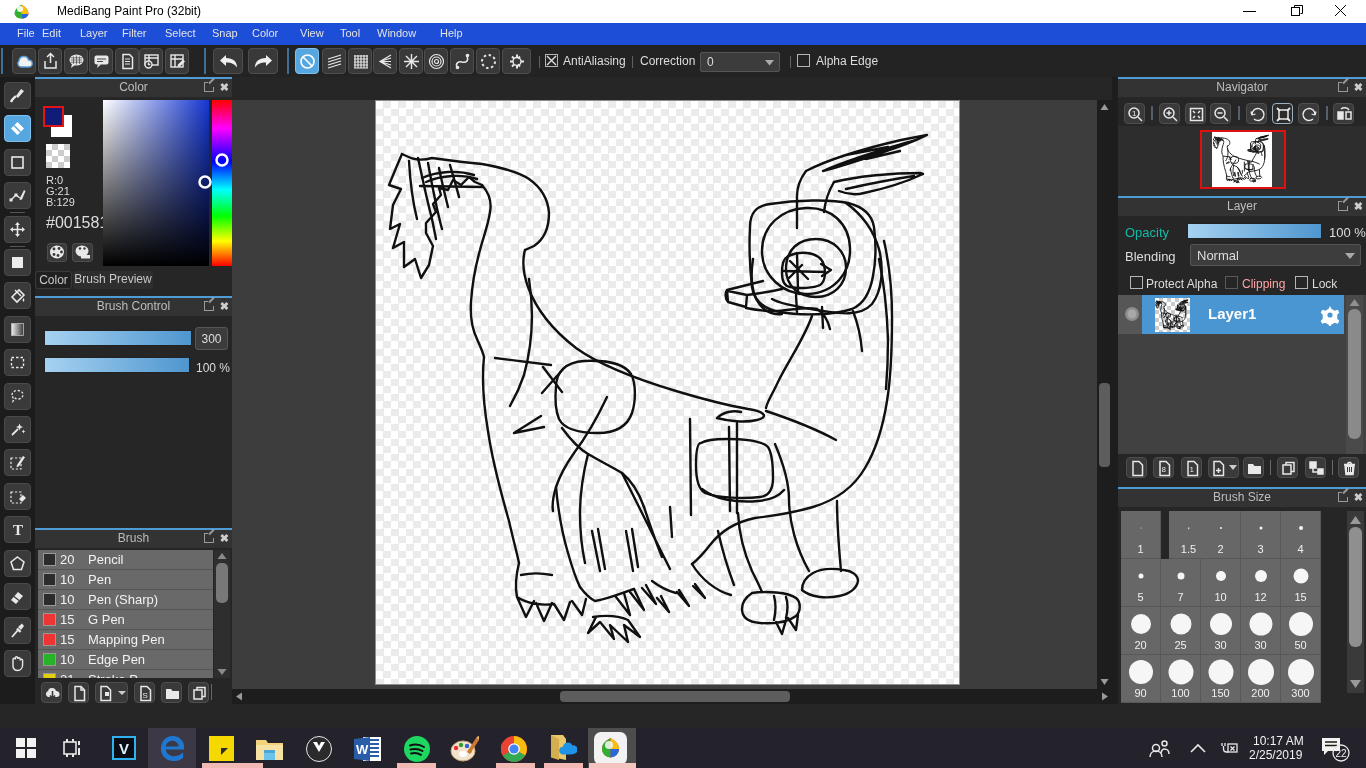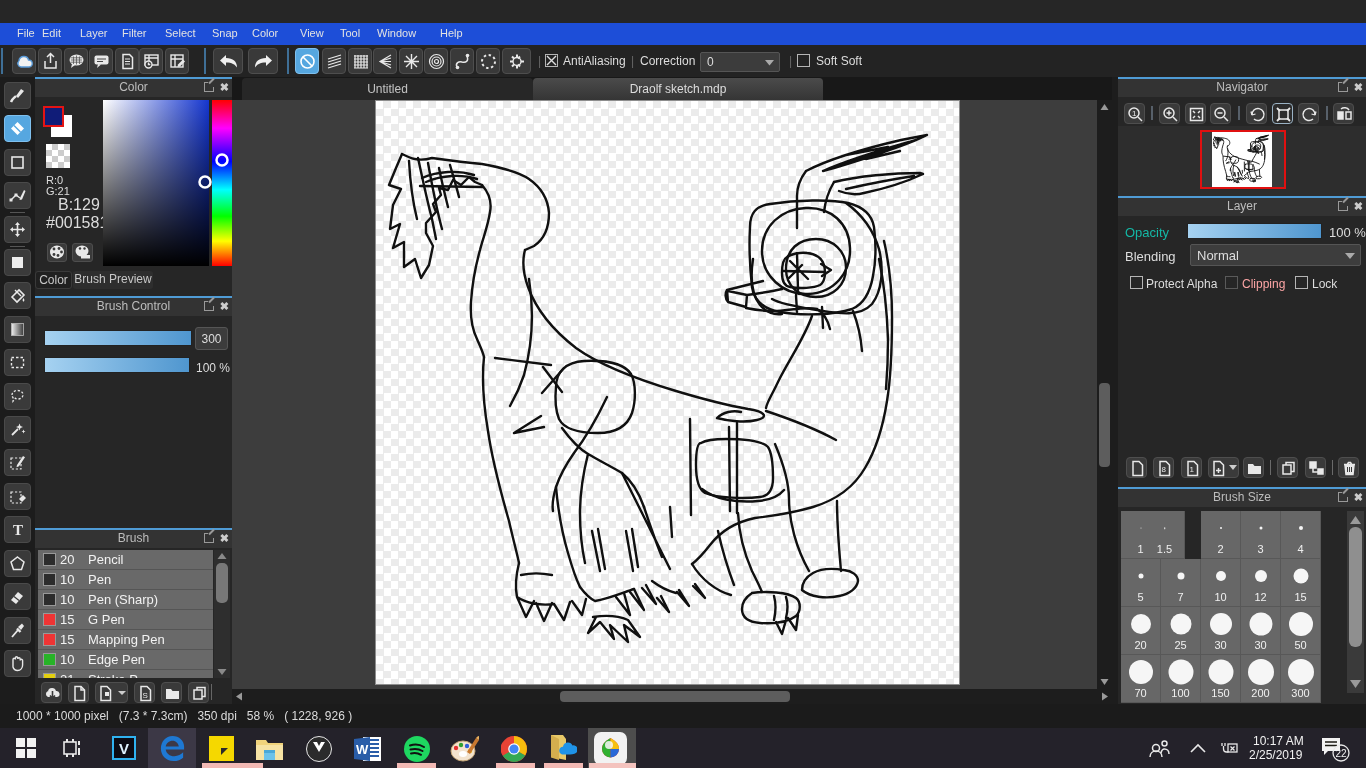--- a/index.html
+++ b/index.html
@@ -98,20 +98,37 @@
 <path d="M246,372 C256,392 268,416 278,436 C284,448 290,460 294,468 M268,406 C274,424 280,442 286,456 M180,386 C182,408 186,432 192,452 C196,466 200,478 204,486"></path>
 <path d="M143,462 C140,474 139,486 141,496 C150,502 164,505 178,503 M141,496 L150,516 L158,500 M160,502 L168,520 L176,502 M178,503 L188,519 L194,501 M196,500 L206,514 L210,498 M145,474 C154,472 166,472 176,474 M204,486 C210,494 215,498 219,500 C232,498 246,492 258,488"></path>
 <path d="M240,496 L254,514 L248,492 M254,491 L268,509 L258,488 M266,487 L280,503 L270,484 M217,516 C230,514 243,515 252,519 L264,536 L248,524 L252,541 L234,524 L238,538 L224,521 L212,532 L220,516 M216,430 L224,470 M222,428 L229,468 M250,430 L257,470 M256,428 L262,466"></path>
 <path d="M281,497 L293,511 L285,495 M301,491 L313,505 L303,489 M317,485 L329,497 L319,483 M276,480 C284,486 292,490 300,492"></path>
 <path d="M294,406 L296,436 M119,257 L175,264 M167,266 L186,291 M188,267 L166,292 M165,315 L138,332 L168,326"></path>
 </g>
 </symbol>
 </svg>
 <div id="app">
 
+  <div id="title" class="abs">
+    <svg class="abs" style="left:13px;top:3px" width="17" height="17" viewBox="0 0 34 34">
+      <path d="M17,3 c10,6 14,12 14,19 a14,14 0 0 1 -14,9 z" fill="#e83030"></path>
+      <path d="M17,3 c-10,6 -14,12 -14,19 a14,14 0 0 0 14,9 z" fill="#30b030"></path>
+      <path d="M3,22 a14,14 0 0 0 28,0 c0,-4 -2,-8 -5,-11 l-18,0 c-3,3 -5,7 -5,11 z" fill="none"></path>
+      <path d="M31,22 a14,14 0 0 1 -14,9 v-14 z" fill="#2868d8"></path>
+      <path d="M17,3 c10,6 14,12 14,19 h-14 z" fill="#f7c010"></path>
+      <circle cx="14" cy="12" r="6" fill="#fff" opacity="0.9"></circle>
+    </svg>
+    <span class="txt">MediBang Paint Pro (32bit)</span>
+    <svg class="abs" style="left:1240px;top:0" width="126" height="23" viewBox="0 0 126 23" fill="none" stroke="#000" stroke-width="1">
+      <path d="M3,11.5 h13"></path>
+      <rect x="51.5" y="7.5" width="8" height="8"></rect>
+      <path d="M54.5,7.5 v-2 h8 v8 h-2"></path>
+      <path d="M95,5 l11,11 M106,5 l-11,11"></path>
+    </svg>
+  </div>
 
   <div id="menu" class="abs">
     <span style="left:17px">File</span>
       <span style="left:42px">Edit</span>
       <span style="left:80px">Layer</span>
     <span style="left:122px">Filter</span>
       <span style="left:165px">Select</span>
       <span style="left:212px">Snap</span>
     <span style="left:252px">Color</span>
       <span style="left:300px">View</span>
@@ -239,21 +256,21 @@
     <div class="t" style="left:631px;top:9px;color:#666">|</div>
     <div class="t" style="left:640px;top:9px">Correction</div>
     <div class="abs" style="left:700px;top:7px;width:80px;height:20px;background:#3c3c3c;border:1px solid #555;border-radius:2px">
       <span class="t" style="left:6px;top:2px;font-size:12px">0</span>
       <svg class="abs" style="right:5px;top:7px" width="9" height="6">
           <path d="M0,0 l4.5,5.5 4.5,-5.5 z" fill="#aaa"></path>
         </svg>
     </div>
     <div class="t" style="left:789px;top:9px;color:#666">|</div>
     <div class="chk" style="left:797px;top:9px"></div>
-    <div class="t" style="left:816px;top:9px">Soft Soft</div>
+    <div class="t" style="left:816px;top:9px">Alpha Edge</div>
   </div>
 
   <div id="strip" class="abs">
     <div class="sbtn" style="top:5px">
         <svg width="19" height="19" viewBox="0 0 19 19">
           <path d="M3,16 c1,-3 3,-4 5,-6" fill="none" stroke="#e8e8e8" stroke-width="2.4"></path>
           <path d="M8,10 l5,-7 3,2 -6,7 z" fill="#e8e8e8"></path>
         </svg>
       </div>
     <div class="sbtn blue" style="top:38px">
@@ -367,21 +384,21 @@
   <div class="panel" style="left:35px;top:77px;width:197px;height:219px">
     <div class="phead">Color<span class="pop">
           <i></i>
           <b></b>
         </span><span class="px">✖</span></div>
     <div class="abs" style="left:16px;top:36px;width:21px;height:22px;background:#fff"></div>
     <div class="abs" style="left:8px;top:27px;width:21px;height:21px;background:#101c78;border:2px solid #e41414"></div>
     <div class="abs" style="left:11px;top:65px;width:24px;height:24px;background:#fff;background-image:conic-gradient(#ccc 25%,#fff 25% 50%,#ccc 50% 75%,#fff 75%);background-size:12px 12px"></div>
     <div class="t" style="left:11px;top:95px;font-size:11px;color:#ddd">R:0</div>
     <div class="t" style="left:11px;top:106px;font-size:11px;color:#ddd">G:21</div>
-    <div class="t" style="left:23px;top:117px;font-size:16px;color:#ddd">B:129</div>
+    <div class="t" style="left:11px;top:117px;font-size:11px;color:#ddd">B:129</div>
     <div class="t" style="left:11px;top:135px;font-size:16px;color:#ddd">#001581</div>
     <div class="abs" style="left:12px;top:164px;width:20px;height:19px;background:#3a3a3a;border:1px solid #4e4e4e;border-radius:3px">
       <svg width="18" height="17" viewBox="0 0 18 17">
           <ellipse cx="9" cy="8" rx="7" ry="6.5" fill="#e8e8e8"></ellipse>
           <circle cx="6" cy="5" r="1.4" fill="#3a3a3a"></circle>
           <circle cx="11" cy="4.5" r="1.4" fill="#3a3a3a"></circle>
           <circle cx="13.5" cy="8" r="1.4" fill="#3a3a3a"></circle>
           <circle cx="6" cy="10.5" r="1.4" fill="#3a3a3a"></circle>
           <circle cx="10" cy="11.5" r="1.4" fill="#3a3a3a"></circle>
         </svg>
@@ -498,24 +515,20 @@
       </div>
     <div class="pbtn" style="left:153px;top:152px">
         <svg width="19" height="19" viewBox="0 0 19 19">
           <rect x="4" y="6" width="8" height="9" fill="none" stroke="#e8e8e8" stroke-width="1.5"></rect>
           <path d="M7,6 v-2.5 h8 v9 h-3" fill="none" stroke="#e8e8e8" stroke-width="1.5"></path>
         </svg>
       </div>
     <div class="abs" style="left:176px;top:154px;width:1px;height:16px;background:#666"></div>
   </div>
 
-  <div id="tabbar" class="abs">
-    <div class="tab" style="left:10px;width:291px;background:#272727">Untitled</div>
-    <div class="tab" style="left:301px;width:290px;background:linear-gradient(#4b4b4b,#353535);color:#ddd">Draolf sketch.mdp</div>
-  </div>
 
   <div id="cz" class="abs">
     <div id="canvas"><svg width="583" height="583" viewBox="0 0 583 583" stroke-width="2.4">
           <use href="#sk"></use>
         </svg></div>
 
     <div class="scv" style="left:865px;top:0;width:15px;height:589px"></div>
     <div class="sthumb" style="left:867px;top:283px;width:11px;height:84px"></div>
     <svg class="abs" style="left:865px;top:0" width="15" height="589" fill="#9a9a9a">
         <path d="M7.5,4 l4,6 h-8 z"></path>
@@ -612,20 +625,44 @@
       <svg class="abs" style="right:5px;top:8px" width="10" height="7">
           <path d="M0,0 l5,6 5,-6 z" fill="#aaa"></path>
         </svg>
     </div>
     <div class="chk" style="left:12px;top:78px"></div>
       <div class="t" style="left:28px;top:79px;font-size:12px;color:#ddd">Protect Alpha</div>
     <div class="chk" style="left:107px;top:78px;border-color:#5a5a5a"></div>
       <div class="t" style="left:124px;top:79px;font-size:12px;color:#fca5a5">Clipping</div>
     <div class="chk" style="left:177px;top:78px"></div>
       <div class="t" style="left:194px;top:79px;font-size:12px;color:#ddd">Lock</div>
+    <div class="abs" style="left:0px;top:97px;width:248px;height:159px;background:#414141">
+      <div class="abs" style="left:0;top:0;width:226px;height:39px;background:#565656"></div>
+      <div class="abs" style="left:24px;top:0;width:202px;height:39px;background:#4a96d2"></div>
+      <svg class="abs" style="left:5px;top:10px" width="19" height="19">
+          <circle cx="9" cy="9" r="7" fill="#8c8c8c"></circle>
+          <circle cx="9" cy="9" r="4.5" fill="#a8a8a8"></circle>
+        </svg>
+      <div class="abs" style="left:37px;top:3px;width:35px;height:34px;background:#fff;background-image:conic-gradient(#ccc 25%,#fff 25% 50%,#ccc 50% 75%,#fff 75%);background-size:8px 8px">
+        <svg width="35" height="34" viewBox="0 0 583 583" preserveAspectRatio="none" stroke-width="14">
+            <use href="#sk"></use>
+          </svg>
+      </div>
+      <div class="t" style="left:90px;top:10px;font-size:15px;font-weight:bold;color:#fff">Layer1</div>
+      <svg class="abs" style="left:201px;top:9px" width="22" height="22" viewBox="0 0 22 22">
+          <path d="M11,2 l1.5,3 a6.5,6.5 0 0 1 3,1.7l3.2,-1 1.6,2.8 -2.2,2.5 a6.5,6.5 0 0 1 0,3.4 l2.2,2.5 -1.6,2.8 -3.2,-1 a6.5,6.5 0 0 1 -3,1.7 l-1.5,3 -1.5,-3 a6.5,6.5 0 0 1 -3,-1.7 l-3.2,1 -1.6,-2.8 2.2,-2.5 a6.5,6.5 0 0 1 0,-3.4 l-2.2,-2.5 1.6,-2.8 3.2,1 a6.5,6.5 0 0 1 3,-1.7 z" fill="#fff"></path>
+          <circle cx="11" cy="11" r="2.6" fill="#4a96d2"></circle>
+        </svg>
+      <div class="abs" style="left:228px;top:0;width:17px;height:159px;background:#4a4a4a">
+        <svg width="17" height="159">
+            <path d="M8.5,4 l5,7 h-10 z" fill="#909090"></path>
+            <rect x="2" y="14" width="13" height="130" rx="6" fill="#8a8a8a"></rect>
+          </svg>
+      </div>
+    </div>
     <div class="pbtn" style="left:8px;top:259px">
         <svg width="19" height="19" viewBox="0 0 19 19" fill="none" stroke="#e8e8e8" stroke-width="1.5">
           <path d="M5,2.5 h6 l3.5,3.5 v10.5 h-9.5 z"></path>
         </svg>
       </div>
     <div class="pbtn" style="left:35px;top:259px">
         <svg width="19" height="19" viewBox="0 0 19 19" fill="none" stroke="#e8e8e8" stroke-width="1.5">
           <path d="M5,2.5 h6 l3.5,3.5 v10.5 h-9.5 z"></path>
           <text x="6.5" y="13" font-size="8" fill="#e8e8e8" stroke="none">8</text>
         </svg>
@@ -676,21 +713,21 @@
   <div class="panel" style="left:1118px;top:487px;width:248px;height:217px">
     <div class="phead">Brush Size<span class="pop">
           <i></i>
           <b></b>
         </span><span class="px">✖</span></div>
     <div id="bsgrid" class="abs" style="left:3px;top:22px;width:199px;height:195px">
       <div class="bc" style="left:0px;top:0px">
           <span class="dot" style="width:1px;height:1px"></span>
           <span class="bl">1</span>
         </div>
-      <div class="bc" style="left:24px;top:0px">
+      <div class="bc" style="left:48px;top:0px">
           <span class="dot" style="width:1.5px;height:1.5px"></span>
           <span class="bl">1.5</span>
         </div>
       <div class="bc" style="left:80px;top:0px">
           <span class="dot" style="width:2px;height:2px"></span>
           <span class="bl">2</span>
         </div>
       <div class="bc" style="left:120px;top:0px">
           <span class="dot" style="width:3px;height:3px"></span>
           <span class="bl">3</span>
@@ -734,21 +771,21 @@
       <div class="bc" style="left:120px;top:96px">
           <span class="dot" style="width:23px;height:23px"></span>
           <span class="bl">30</span>
         </div>
       <div class="bc" style="left:160px;top:96px">
           <span class="dot" style="width:24px;height:24px"></span>
           <span class="bl">50</span>
         </div>
       <div class="bc" style="left:0px;top:144px">
           <span class="dot" style="width:24px;height:24px"></span>
-          <span class="bl">70</span>
+          <span class="bl">90</span>
         </div>
       <div class="bc" style="left:40px;top:144px">
           <span class="dot" style="width:25px;height:25px"></span>
           <span class="bl">100</span>
         </div>
       <div class="bc" style="left:80px;top:144px">
           <span class="dot" style="width:25px;height:25px"></span>
           <span class="bl">150</span>
         </div>
       <div class="bc" style="left:120px;top:144px">
@@ -762,23 +799,20 @@
     </div>
     <div class="abs" style="left:229px;top:22px;width:17px;height:182px;background:#3a3a3a">
       <svg width="17" height="182">
           <path d="M8.5,5 l5.5,8 h-11 z" fill="#9a9a9a"></path>
           <rect x="2" y="16" width="13" height="120" rx="6" fill="#8f8f8f"></rect>
           <path d="M8.5,177 l5.5,-8 h-11 z" fill="#9a9a9a"></path>
         </svg>
     </div>
   </div>
 
-  <div id="status" class="abs">
-      <span style="left:16px">1000 * 1000 pixel&nbsp;&nbsp;&nbsp;(7.3 * 7.3cm)&nbsp;&nbsp;&nbsp;350 dpi&nbsp;&nbsp;&nbsp;58 %&nbsp;&nbsp;&nbsp;( 1228, 926 )</span>
-    </div>
 
   <div id="task" class="abs">
     <div class="abs" style="left:148px;top:0;width:48px;height:40px;background:#3c3846"></div>
     <div class="abs" style="left:588px;top:0;width:48px;height:40px;background:#4d4d4d"></div>
     <svg class="abs" style="left:16px;top:10px" width="20" height="20" fill="#f2f2f2">
         <rect x="0" y="0" width="9" height="9"></rect>
         <rect x="11" y="0" width="9" height="9"></rect>
         <rect x="0" y="11" width="9" height="9"></rect>
         <rect x="11" y="11" width="9" height="9"></rect>
       </svg>

